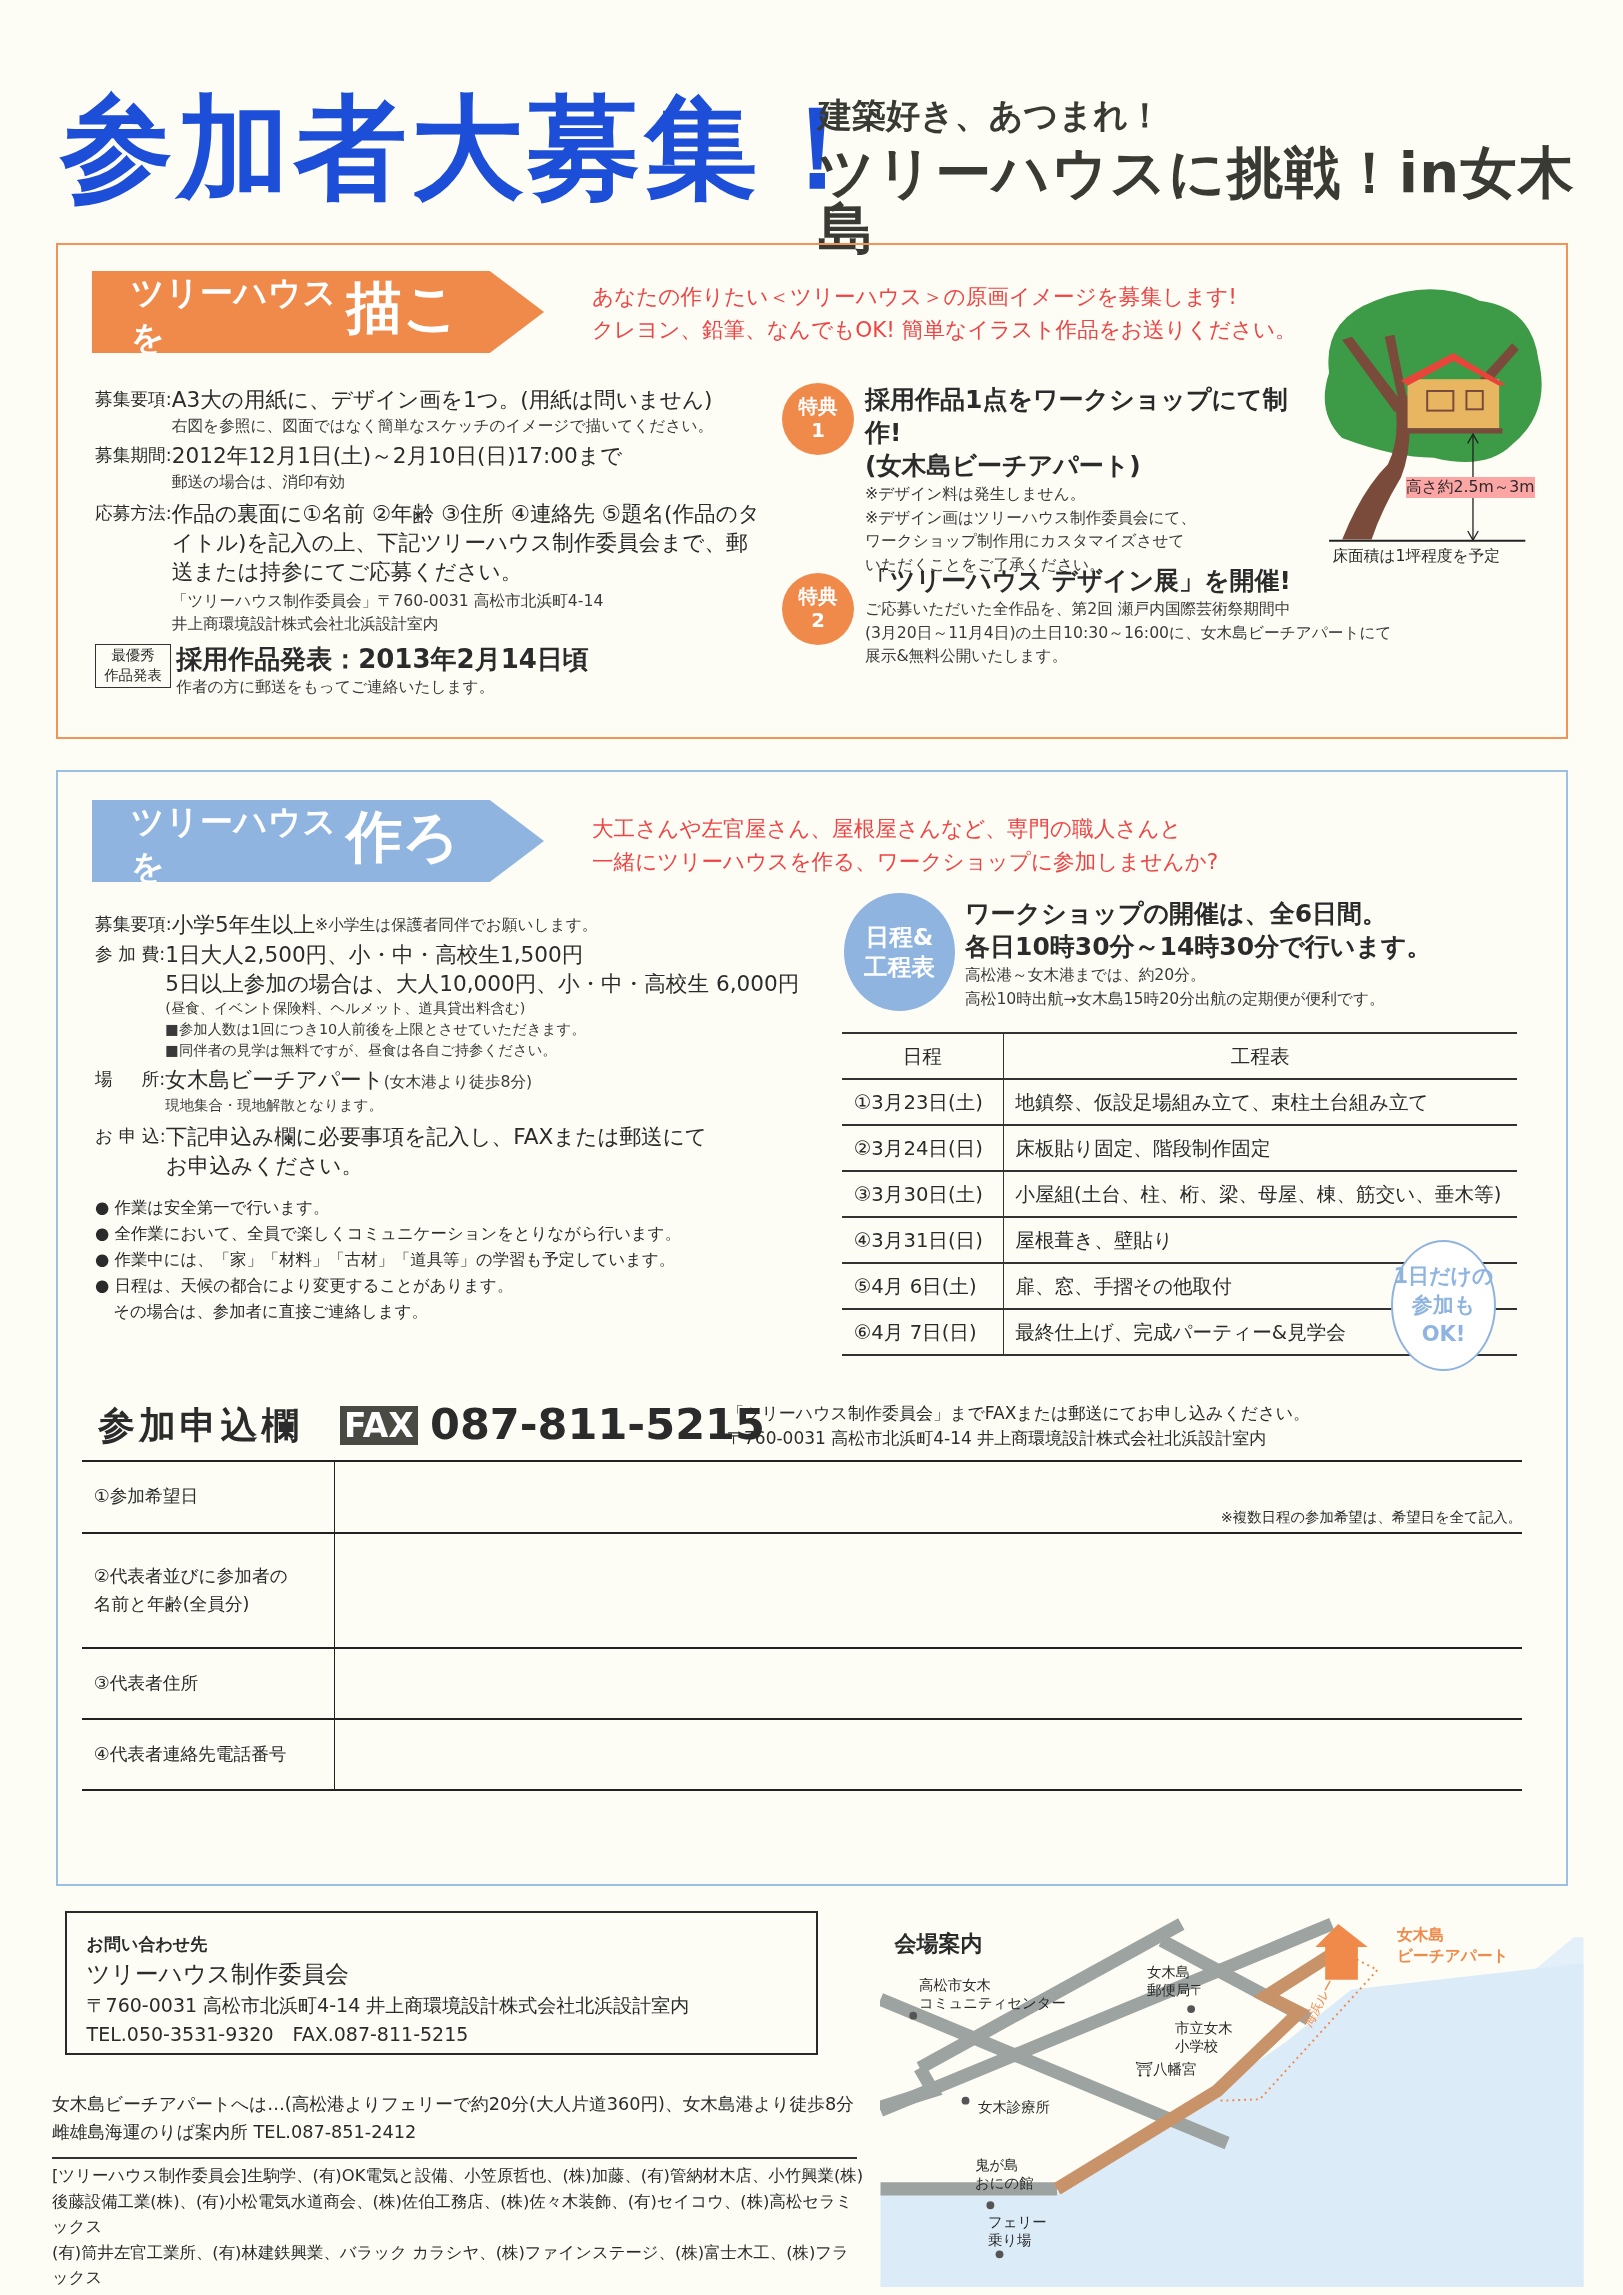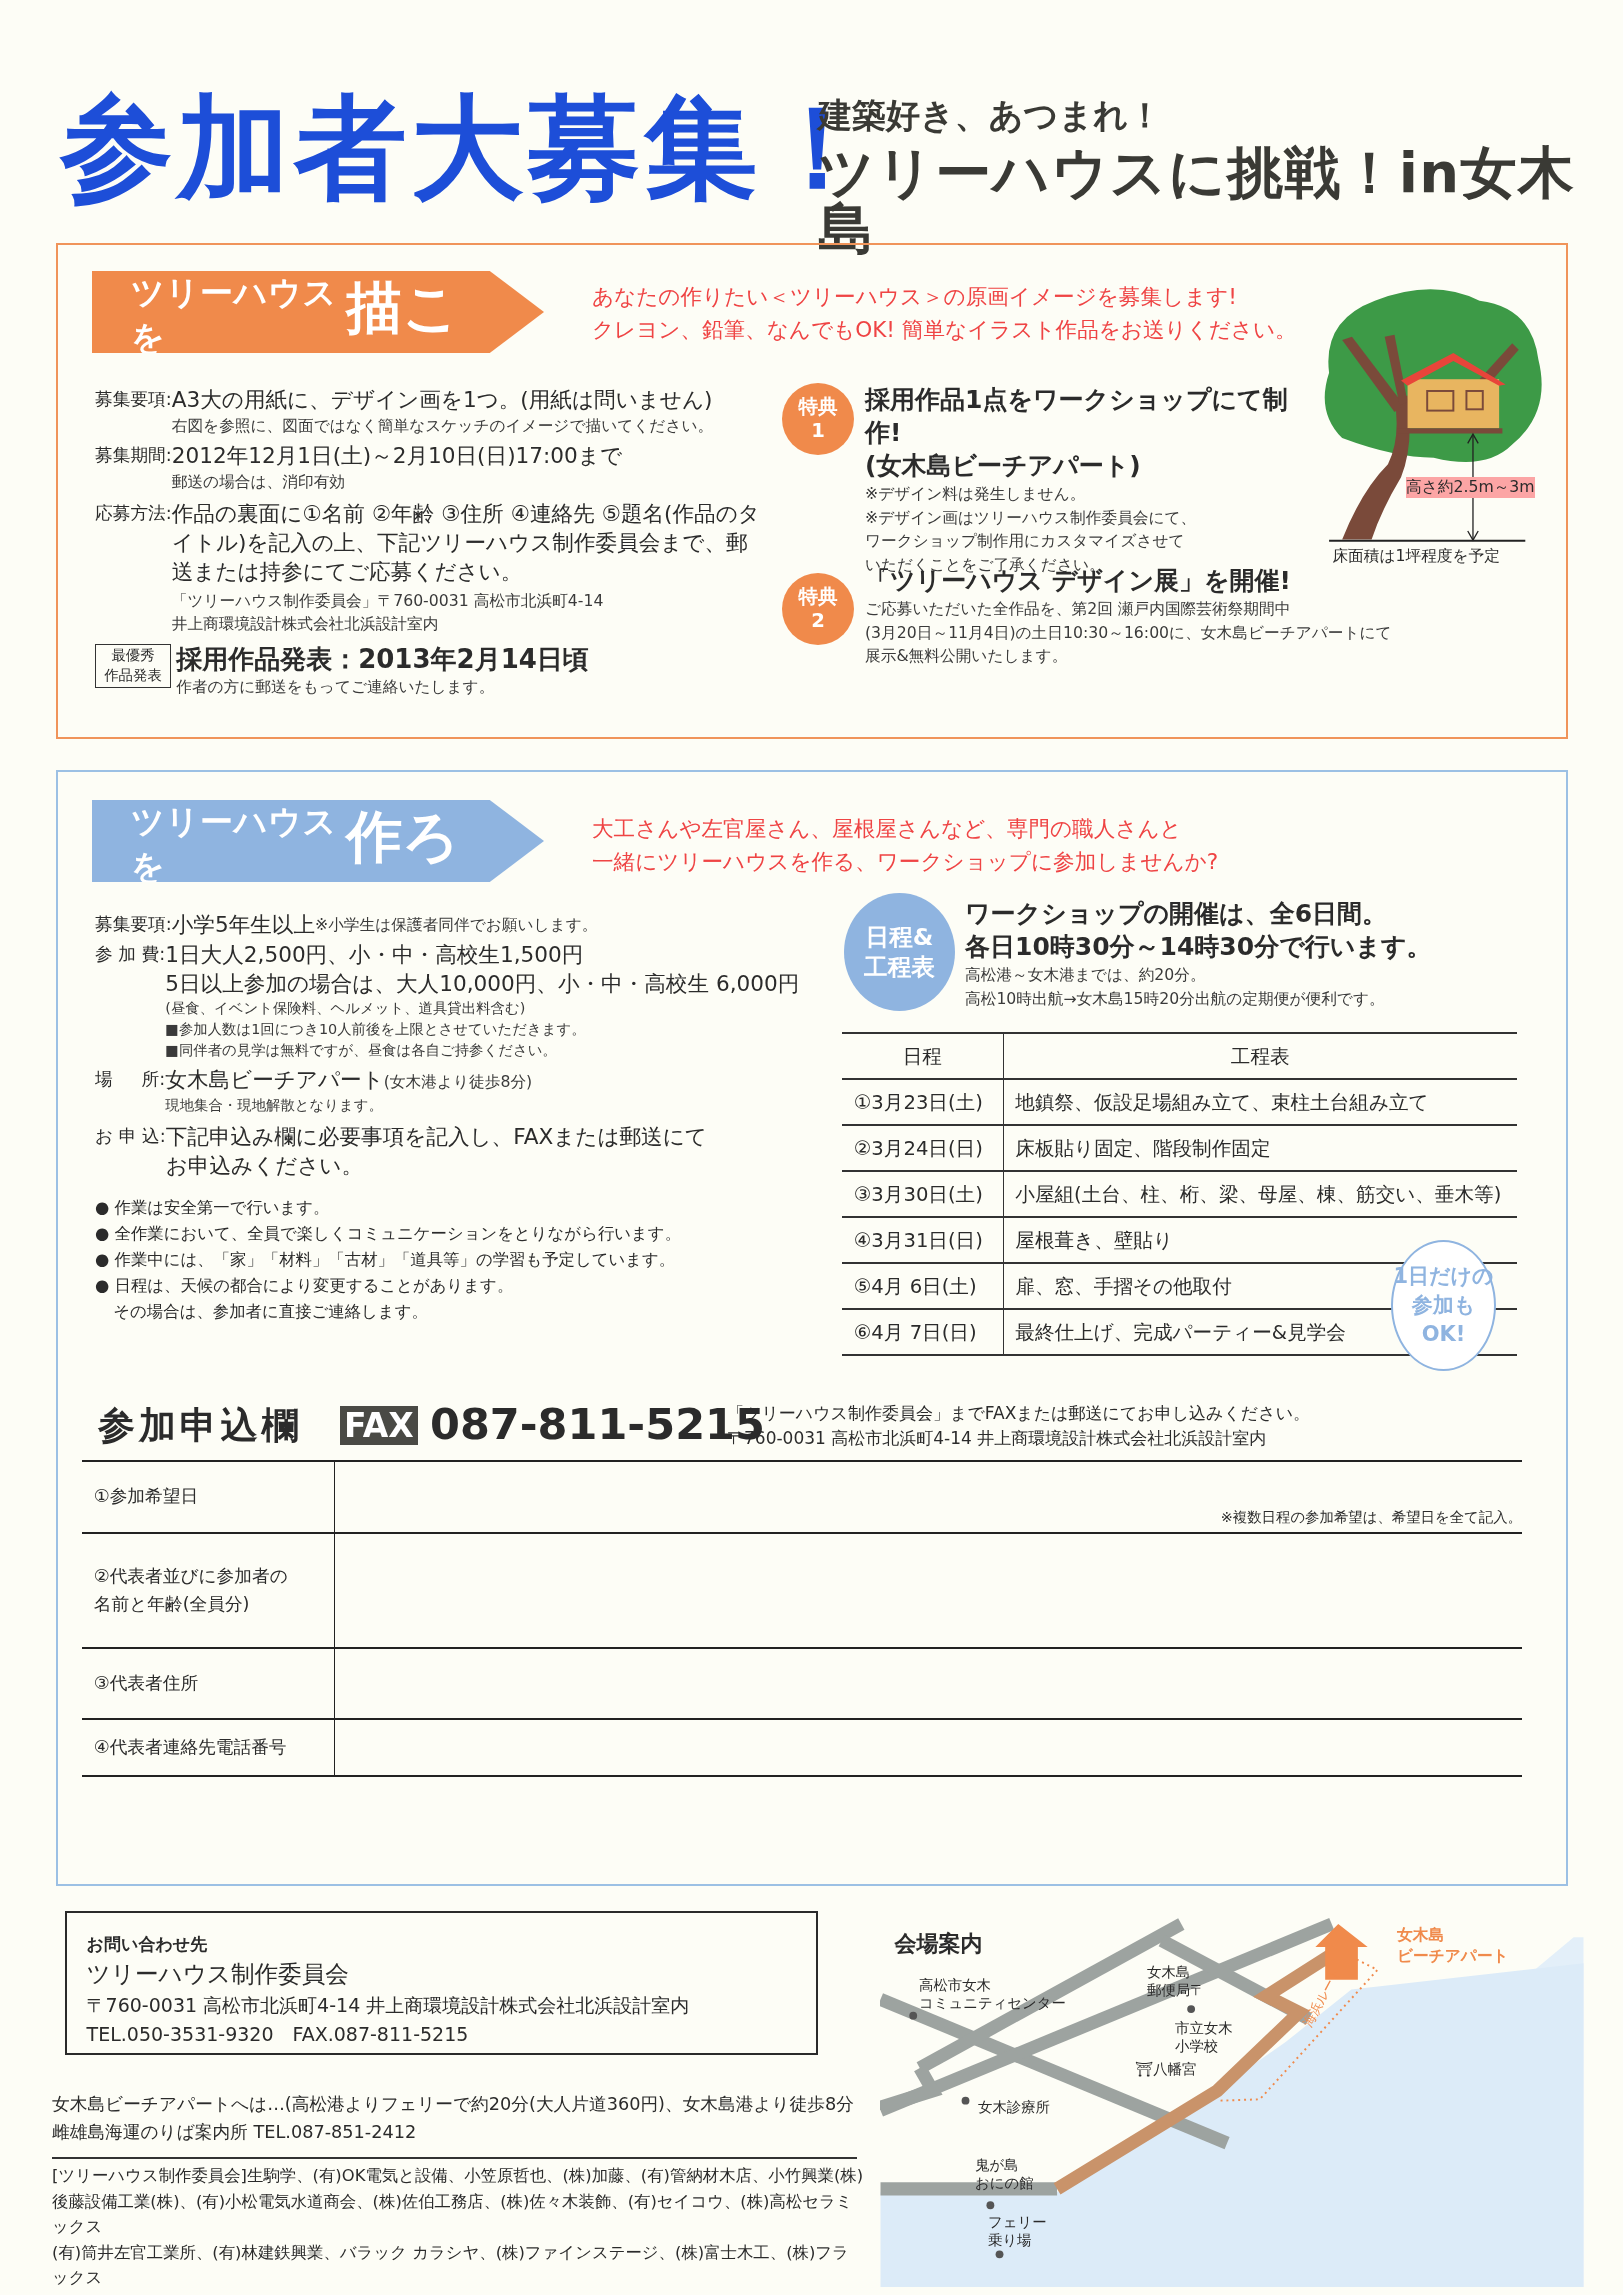--- a/index.html
+++ b/index.html
@@ -259,21 +259,21 @@
   </tr>
   <tr style="height:115px;">
     <td class="fl" style="white-space:pre-line;">②代表者並びに参加者の
 名前と年齢(全員分)</td>
     <td></td>
   </tr>
   <tr style="height:71px;">
     <td class="fl">③代表者住所</td>
     <td></td>
   </tr>
-  <tr style="height:57px;">
+  <tr style="height:71px;">
     <td class="fl">④代表者連絡先電話番号</td>
     <td></td>
   </tr>
 </tbody>
   </table>
 
 <div class="abs contact-box">
   <div style="font-size:17px;font-weight:bold;line-height:26px;">お問い合わせ先</div>
   <div style="font-size:23.6px;line-height:34px;">ツリーハウス制作委員会</div>
   <div style="font-size:19px;line-height:29px;">〒760-0031 高松市北浜町4-14 井上商環境設計株式会社北浜設計室内</div>

